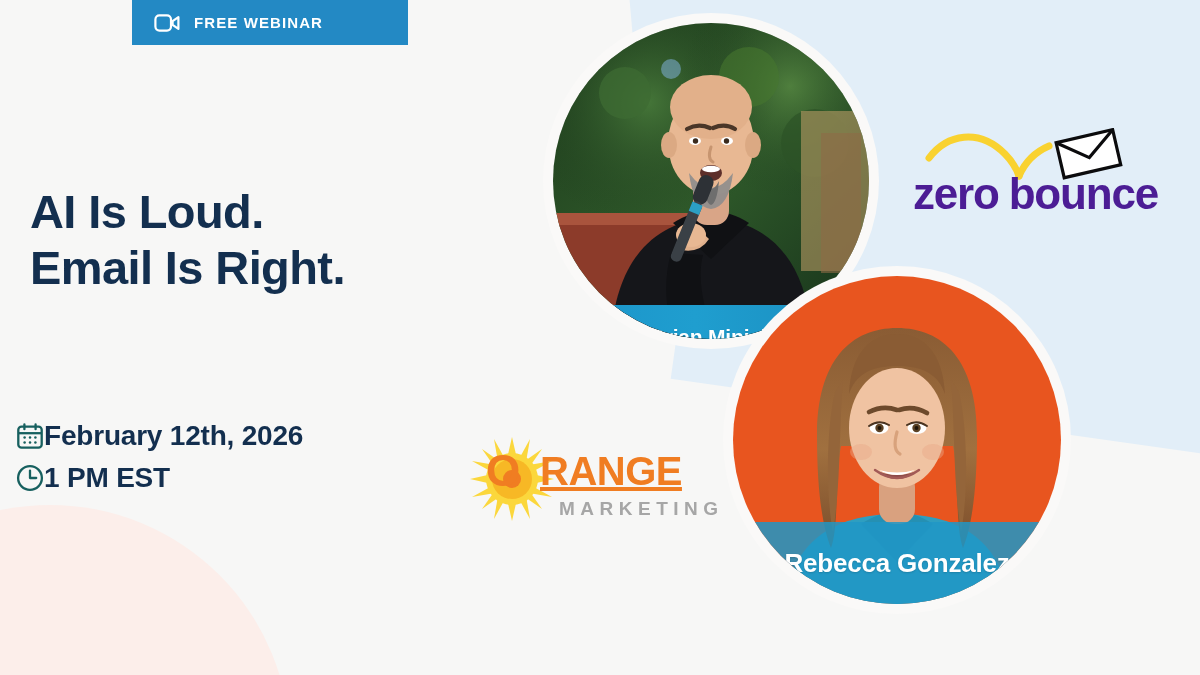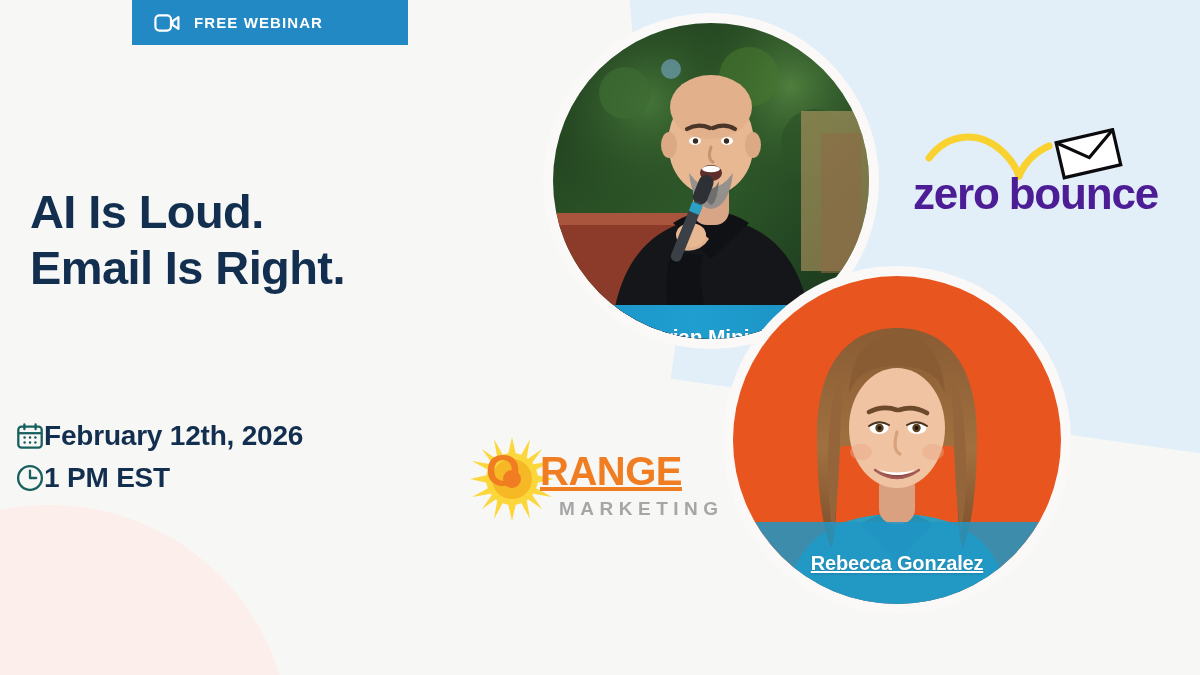--- a/index.html
+++ b/index.html
@@ -74,21 +74,21 @@
   .name-band{
     position:absolute;left:0;right:0;
     display:flex;align-items:center;justify-content:center;
   }
   .name-band span{
     color:#ffffff;font-size:21px;font-weight:bold;letter-spacing:-0.2px;
     text-shadow:0 1px 2px rgba(0,0,0,.16);white-space:nowrap;
   }
   .band-a{top:282px;height:64px;background:linear-gradient(90deg,#1b93c9 0%,#1f9ecf 45%,#1a8cbe 100%);}
   .band-b{top:246px;height:82px;background:rgba(32,150,198,.85);}
-  .band-b span{font-size:20px;text-decoration:underline;}
+  .band-b span{font-size:26px;}
 
   
   .zb{position:absolute;left:913px;top:128px;width:248px;height:86px;}
   .zb-text{
     position:absolute;left:0;bottom:-2px;width:100%;
     color:#4c1d95;font-size:44px;font-weight:bold;letter-spacing:-1.2px;
     line-height:1;white-space:nowrap;
   }
   .zb-text .gap{display:inline-block;width:10px;}
 

